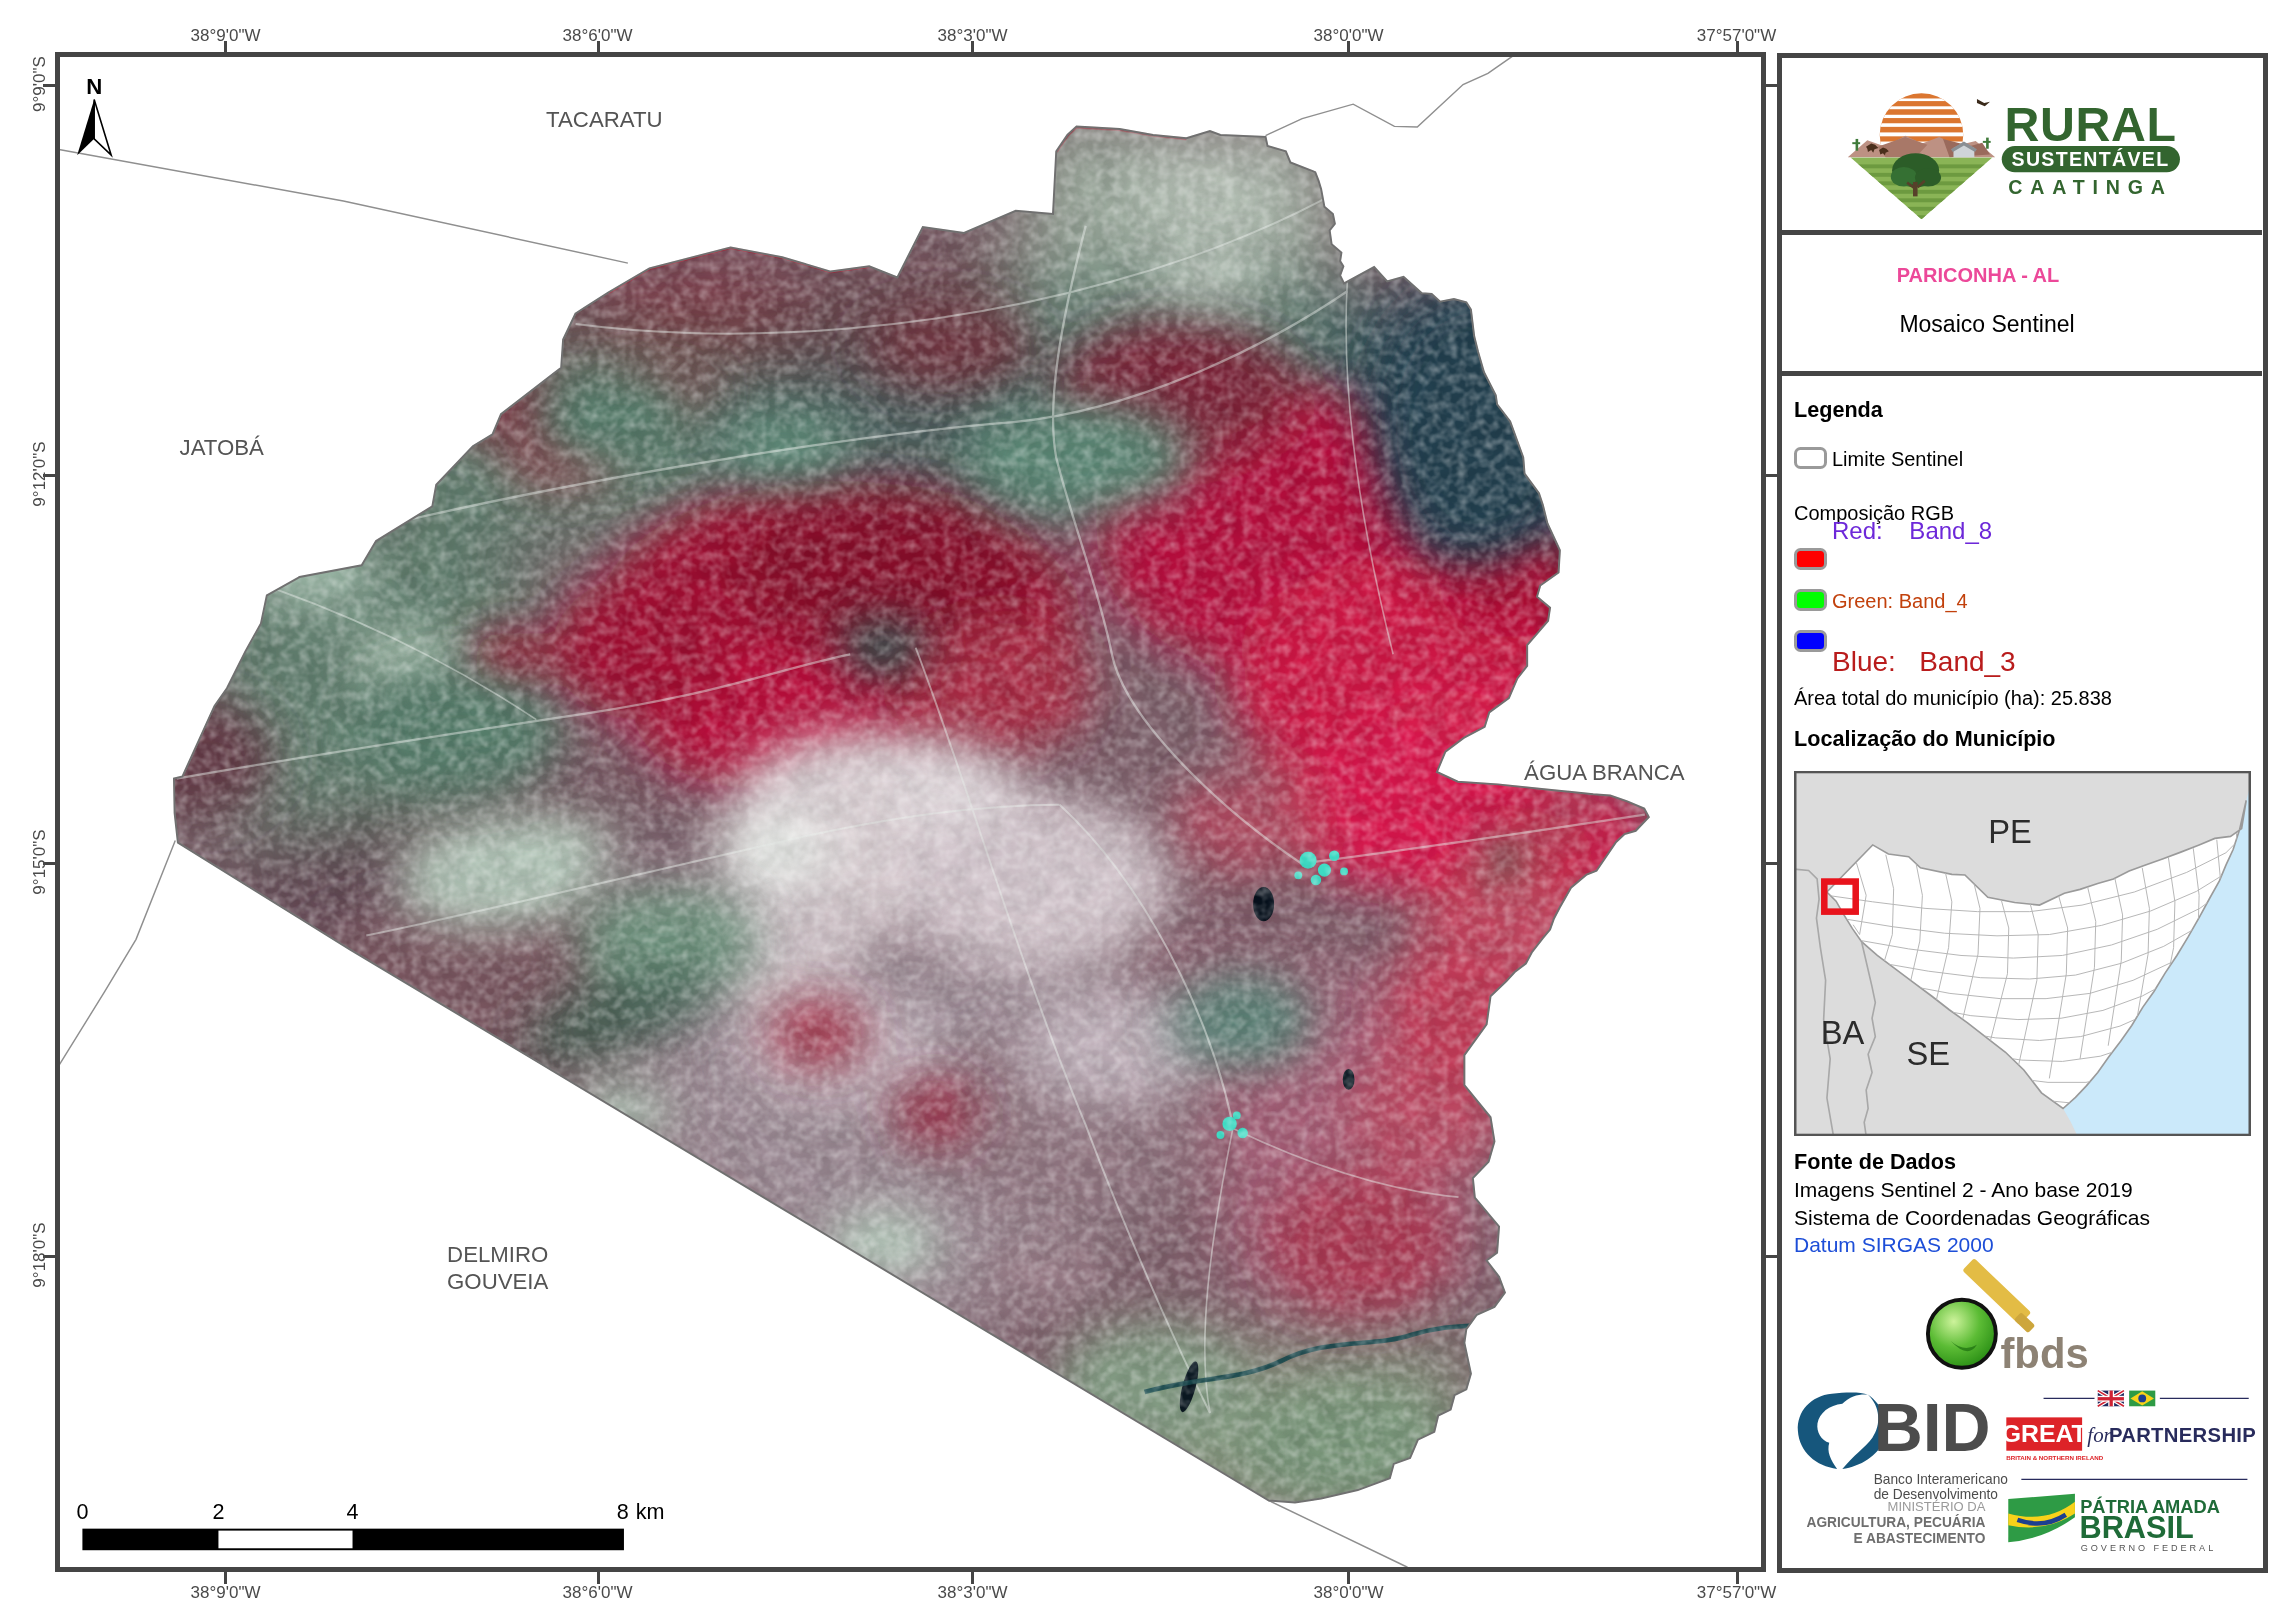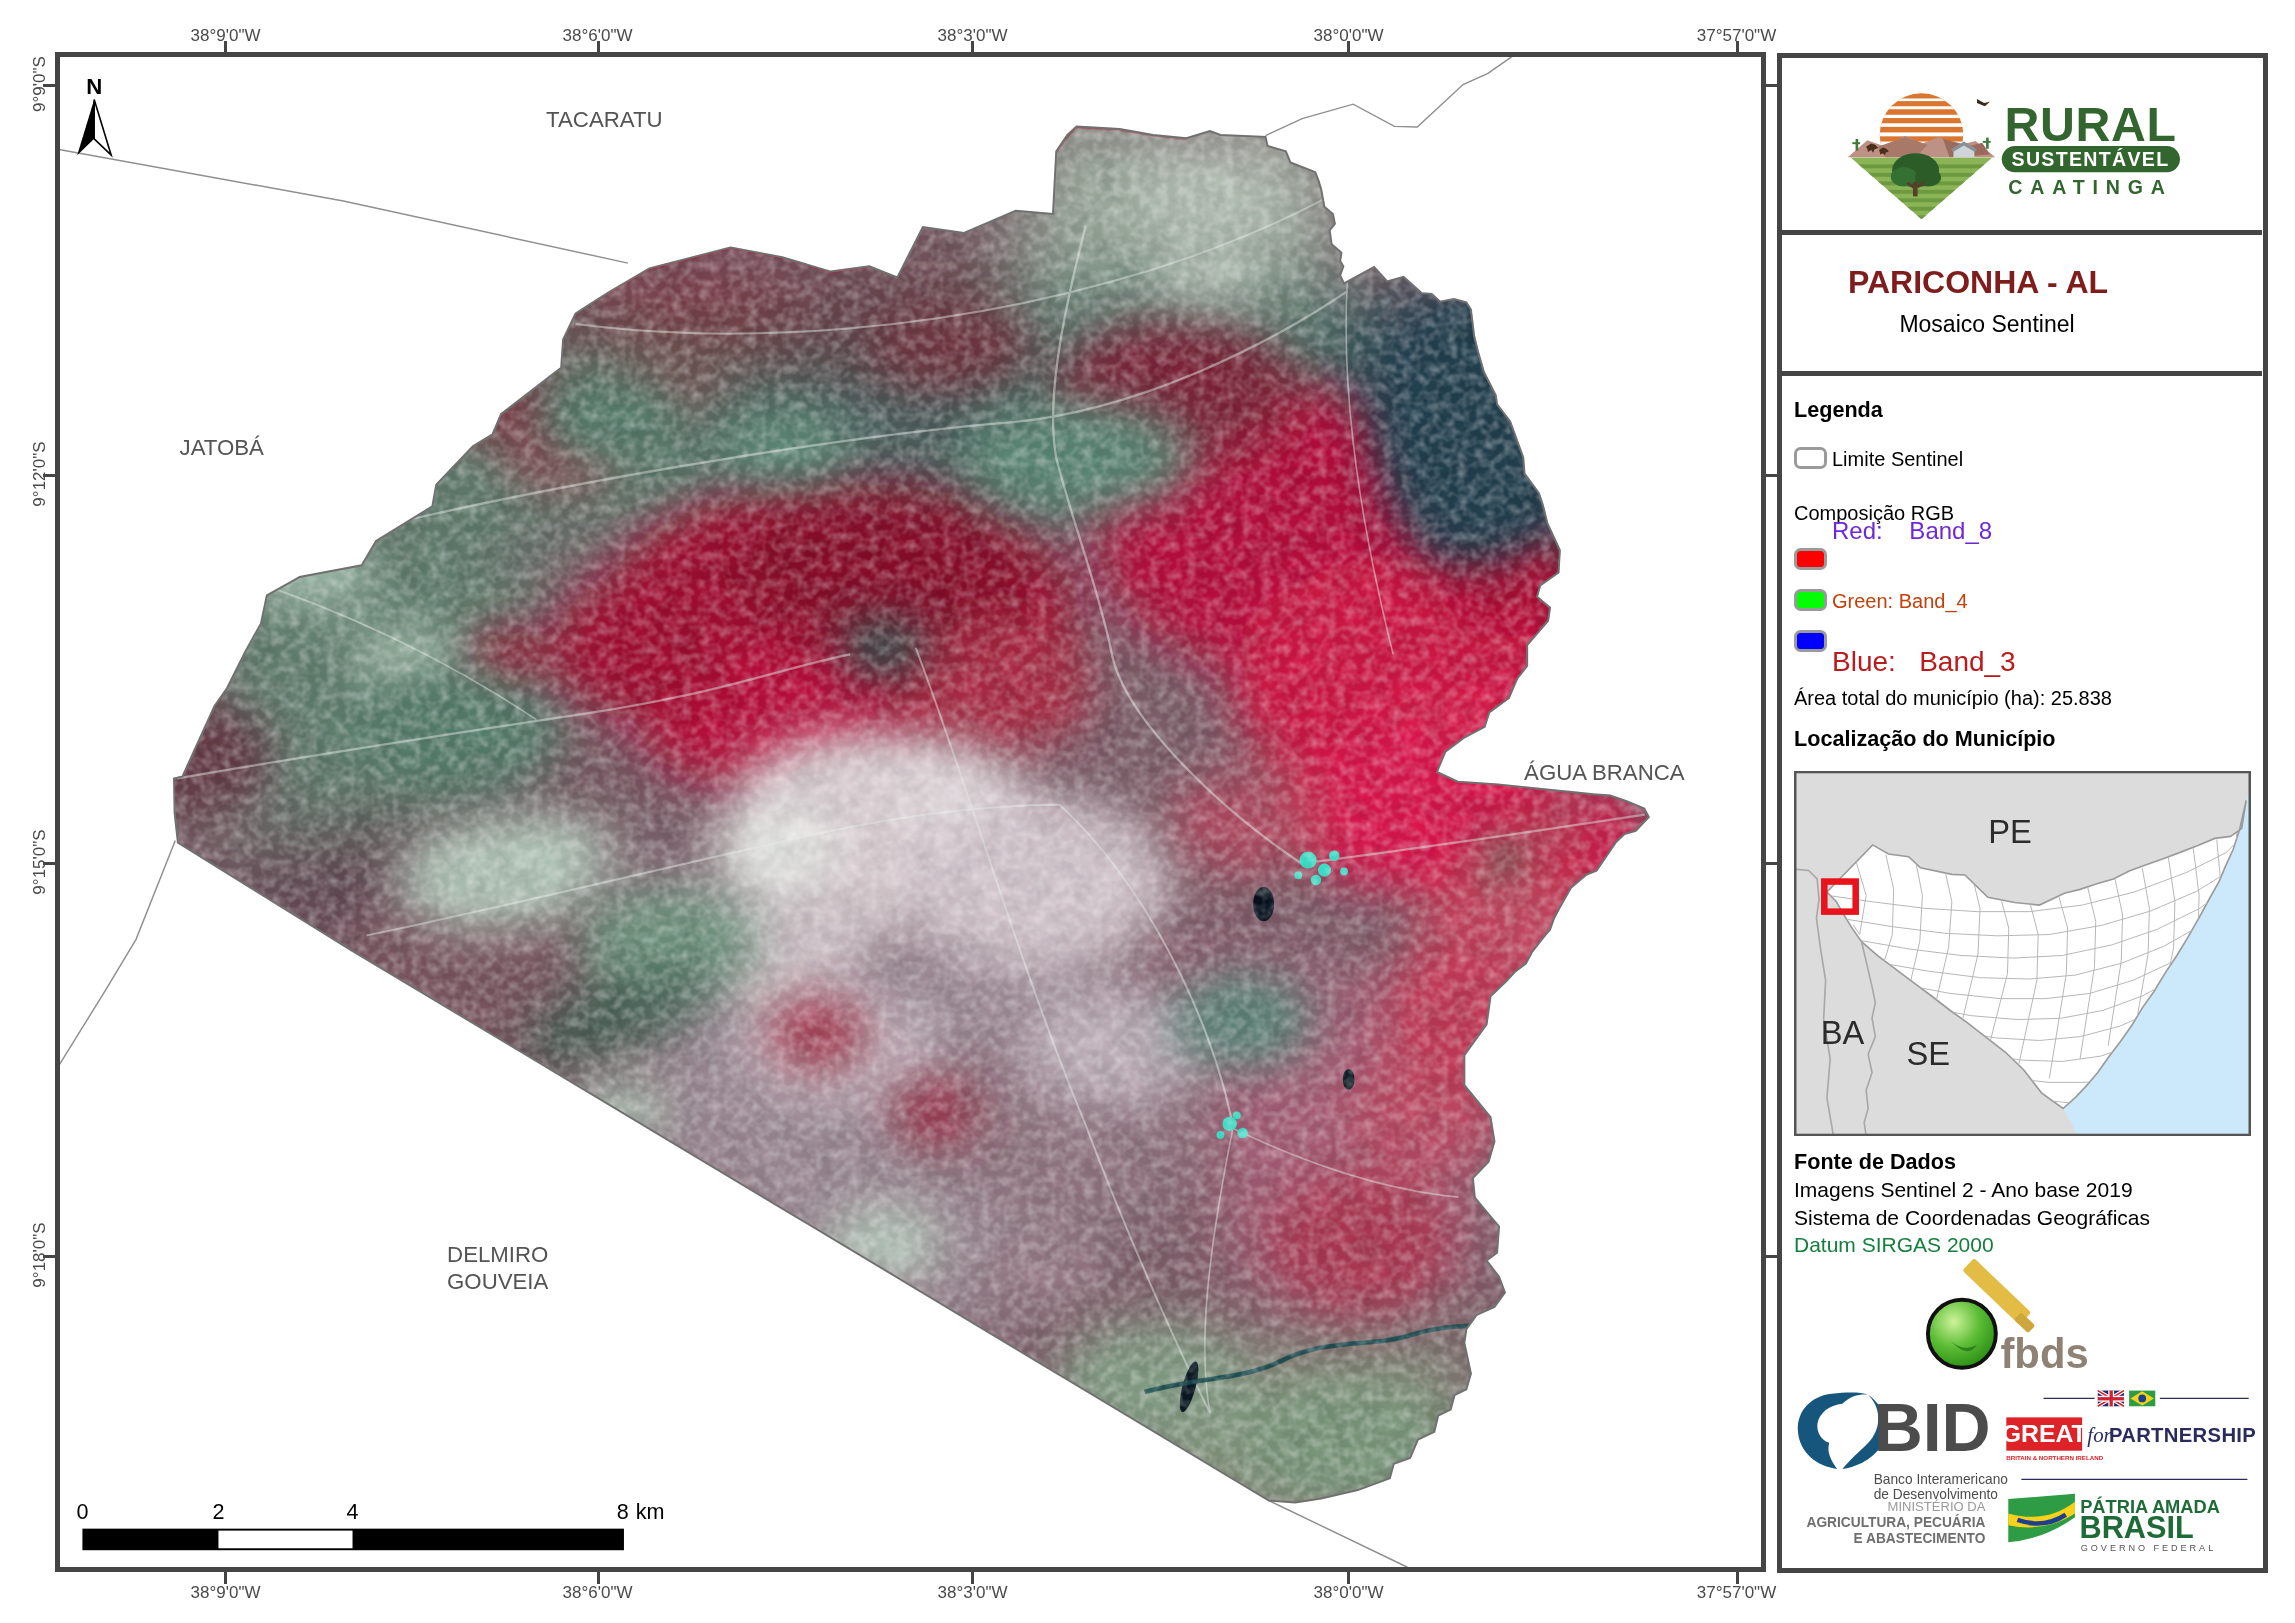--- a/index.html
+++ b/index.html
@@ -226,21 +226,21 @@
 <div class="glab" style="left:1283px;top:1583px;width:131px;text-align:center">38°0'0"W</div>
 <div class="glab" style="left:1671px;top:1583px;width:131px;text-align:center">37°57'0"W</div>
 <div class="glab" style="left:-26px;top:74px;width:131px;text-align:center;transform:rotate(-90deg)">9°9'0"S</div>
 <div class="glab" style="left:-26px;top:464px;width:131px;text-align:center;transform:rotate(-90deg)">9°12'0"S</div>
 <div class="glab" style="left:-26px;top:852px;width:131px;text-align:center;transform:rotate(-90deg)">9°15'0"S</div>
 <div class="glab" style="left:-26px;top:1245px;width:131px;text-align:center;transform:rotate(-90deg)">9°18'0"S</div>
 
 <div class="abs" style="left:1782px;top:230px;width:480px;height:5.2px;background:#454545"></div>
 <div class="abs" style="left:1782px;top:371px;width:480px;height:5.2px;background:#454545"></div>
 
-<div class="abs" style="left:1782px;top:264px;width:392px;text-align:center;font-size:32px;font-weight:bold;color:#7f1d1d">PARICONHA - AL</div>
+<div class="abs" style="left:1782px;top:264px;width:392px;text-align:center;font-size:20px;font-weight:bold;color:#ec4899">PARICONHA - AL</div>
 <div class="abs" style="left:1782px;top:311px;width:410px;text-align:center;font-size:23px;color:#000">Mosaico Sentinel</div>
 
 <div class="abs" style="left:1794px;top:397px;font-size:21.6px;font-weight:bold;color:#000">Legenda</div>
 <div class="abs" style="left:1794px;top:447px;width:33px;height:21.6px;background:#fff;border:3.3px solid #9a9a9a;border-radius:6.5px;box-sizing:border-box"></div>
 <div class="abs" style="left:1832px;top:448px;font-size:20px;color:#000">Limite Sentinel</div>
 <div class="abs" style="left:1794px;top:502px;font-size:20px;color:#000">Composição RGB</div>
 <div class="abs" style="left:1794px;top:548px;width:33px;height:21.6px;background:#f00;border:3.3px solid #9a9a9a;border-radius:6.5px;box-sizing:border-box"></div>
 <div class="abs" style="left:1832px;top:517px;font-size:24px;color:#6d28d9">Red:&nbsp;&nbsp;&nbsp;&nbsp;Band_8</div>
 <div class="abs" style="left:1794px;top:589px;width:33px;height:21.6px;background:#0f0;border:3.3px solid #9a9a9a;border-radius:6.5px;box-sizing:border-box"></div>
 <div class="abs" style="left:1832px;top:590px;font-size:20px;color:#c2410c">Green: Band_4</div>
@@ -434,14 +434,14 @@
     <path d="M360,404 Q400,418 434,396" stroke="#1d3f8f" stroke-width="7" fill="none"></path>
     <text x="456" y="394" font-size="28" font-weight="bold" fill="#1f6b38">PÁTRIA AMADA</text>
     <text x="455" y="431" font-size="47" font-weight="bold" fill="#1f6b38">BRASIL</text>
     <text x="457" y="452" font-size="14" fill="#555" letter-spacing="4.5">GOVERNO FEDERAL</text>
   </g>
 </svg>
 
 <div class="abs" style="left:1794px;top:1149px;font-size:21.6px;font-weight:bold;color:#000">Fonte de Dados</div>
 <div class="abs" style="left:1794px;top:1178px;font-size:21px;color:#000">Imagens Sentinel 2 - Ano base 2019</div>
 <div class="abs" style="left:1794px;top:1206px;font-size:21px;color:#000">Sistema de Coordenadas Geográficas</div>
-<div class="abs" style="left:1794px;top:1233px;font-size:21px;color:#15803d">Datum SIRGAS 2000</div>
+<div class="abs" style="left:1794px;top:1233px;font-size:21px;color:#1d4ed8">Datum SIRGAS 2000</div>
 
 
 </body></html>

